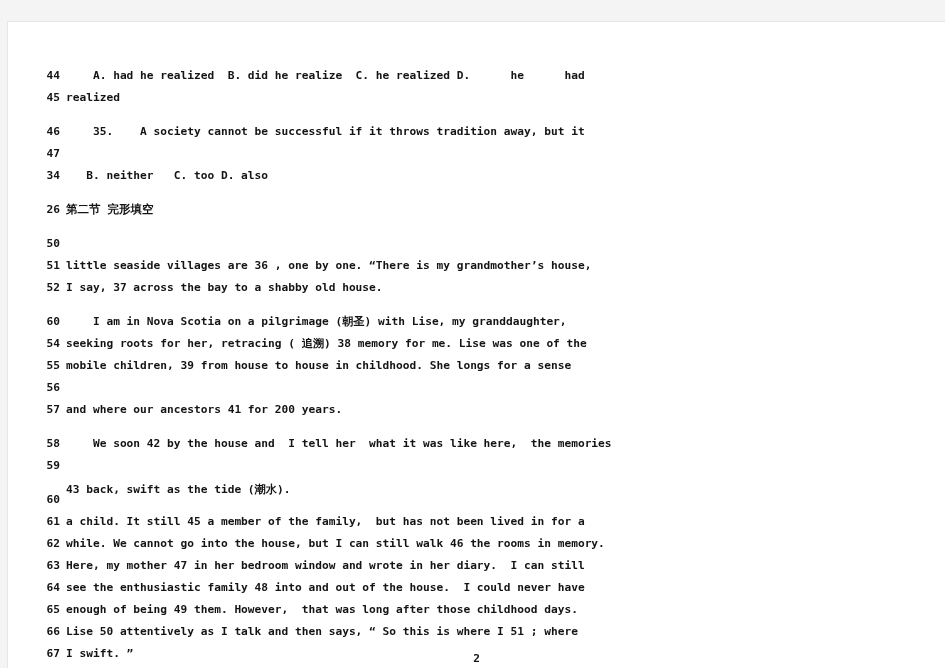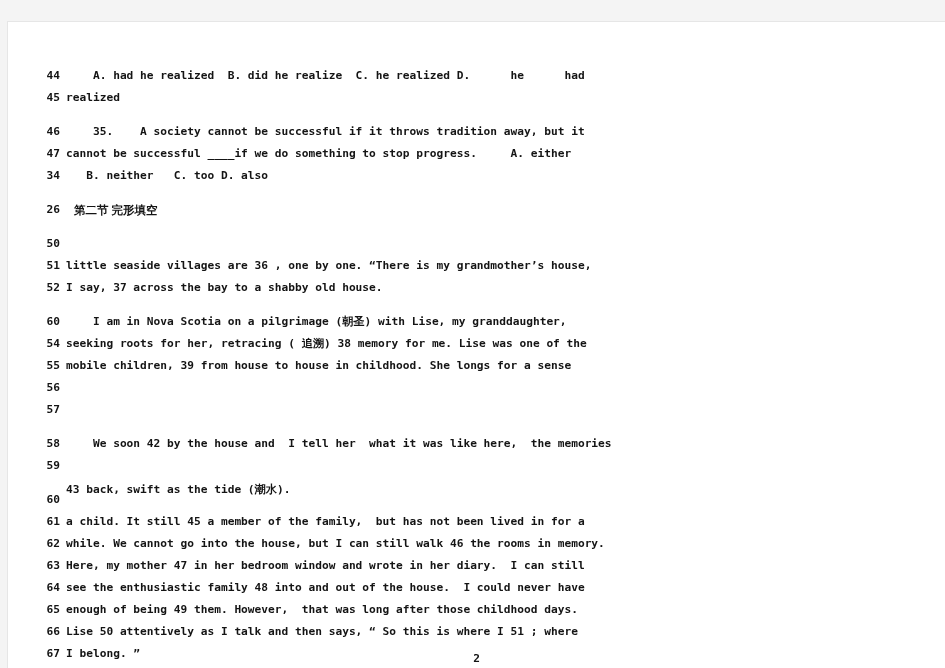--- a/index.html
+++ b/index.html
@@ -62,21 +62,21 @@
   #pageno {
     position: absolute;
     left: 0; right: 0;
     top: 630px;
     text-align: center;
     font-size: 11.2px;
     font-weight: 700;
     color: #141414;
     font-family: "DejaVu Sans Mono", "Liberation Mono", monospace;
   }
-  .cn { font-family: Liberation Serif, serif; margin-left: 8px; }
+  .cn { font-family: Liberation Mono, monospace; }
 </style>
 </head>
 <body>
 
 <div id="page">
   <div id="sheet">
 
     <div class="col" id="col-left">
 
       <div class="lnum left" style="top:48px">44</div>
@@ -100,37 +100,37 @@
       <div class="lnum left" style="top:516px">62</div>
       <div class="lnum left" style="top:538px">63</div>
       <div class="lnum left" style="top:560px">64</div>
       <div class="lnum left" style="top:582px">65</div>
       <div class="lnum left" style="top:604px">66</div>
       <div class="lnum left" style="top:626px">67</div>
 
       <div class="tline body-left" style="top:48px">    A. had he realized  B. did he realize  C. he realized D.      he      had</div>
       <div class="tline body-left" style="top:70px">realized</div>
       <div class="tline body-left" style="top:104px">    35.    A society cannot be successful if it throws tradition away, but it</div>
-      <div class="tline body-left" style="top:126px">cannot be successful ____if we do something to stop progress.     A. either</div>
       <div class="tline body-left" style="top:148px">   B. neither   C. too D. also</div>
       <div class="tline body-left cn" style="top:182px;font-size:11.5px">第二节 完形填空</div>
       <div class="tline body-left" style="top:238px">little seaside villages are 36 , one by one. “There is my grandmother’s house,</div>
       <div class="tline body-left" style="top:260px">I say, 37 across the bay to a shabby old house.</div>
       <div class="tline body-left" style="top:294px">    I am in Nova Scotia on a pilgrimage (朝圣) with Lise, my granddaughter,</div>
       <div class="tline body-left" style="top:316px">seeking roots for her, retracing ( 追溯) 38 memory for me. Lise was one of the</div>
       <div class="tline body-left" style="top:338px">mobile children, 39 from house to house in childhood. She longs for a sense</div>
+      <div class="tline body-left" style="top:382px">and where our ancestors 41 for 200 years.</div>
       <div class="tline body-left" style="top:416px">    We soon 42 by the house and  I tell her  what it was like here,  the memories</div>
       <div class="tline body-left" style="top:462px">43 back, swift as the tide (潮水).</div>
       <div class="tline body-left" style="top:494px">a child. It still 45 a member of the family,  but has not been lived in for a</div>
       <div class="tline body-left" style="top:516px">while. We cannot go into the house, but I can still walk 46 the rooms in memory.</div>
       <div class="tline body-left" style="top:538px">Here, my mother 47 in her bedroom window and wrote in her diary.  I can still</div>
       <div class="tline body-left" style="top:560px">see the enthusiastic family 48 into and out of the house.  I could never have</div>
       <div class="tline body-left" style="top:582px">enough of being 49 them. However,  that was long after those childhood days.</div>
       <div class="tline body-left" style="top:604px">Lise 50 attentively as I talk and then says, “ So this is where I 51 ; where</div>
-      <div class="tline body-left" style="top:626px">I belong. ”</div>
+      <div class="tline body-left" style="top:626px">I swift. ”</div>
 
     </div>
 
     <div class="col" id="col-right">
 
       <div class="lnum right" style="top:48px">69</div>
       <div class="lnum right" style="top:82px">70</div>
       <div class="lnum right" style="top:104px">71</div>
       <div class="lnum right" style="top:126px">72</div>
       <div class="lnum right" style="top:160px">73</div>

